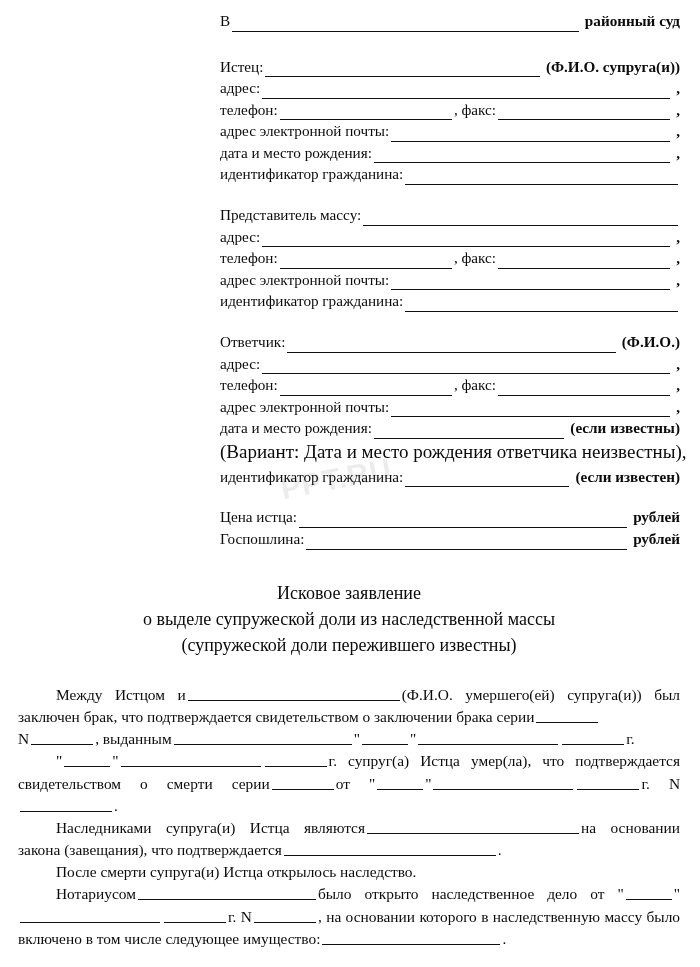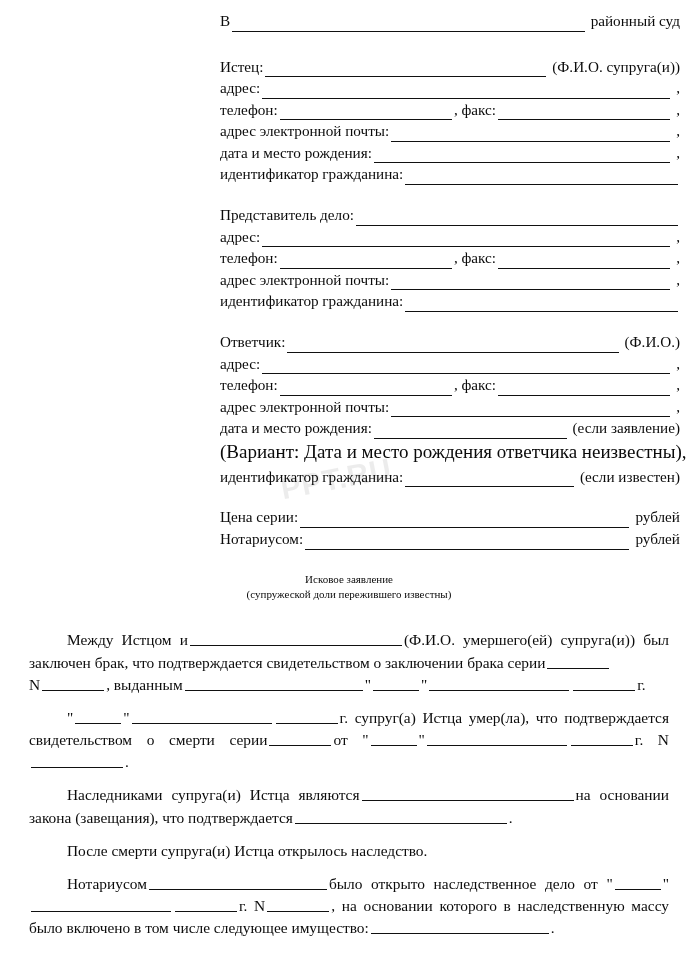--- a/index.html
+++ b/index.html
@@ -52,21 +52,21 @@
   }
   .hrow {
     display: flex;
     align-items: baseline;
     white-space: nowrap;
     width: 100%;
   }
   .hrow.center-court { margin-bottom: 24px; }
 
   .lbl { flex: 0 0 auto; }
-  .tail { flex: 0 0 auto; padding-left: 4px; }
+  .tail { flex: 0 0 auto; padding-left: 4px; font-weight: bold; }
 
   
   .fill {
     flex: 1 1 auto;
     min-width: 10px;
     border-bottom: 1.3px solid #111;
     align-self: flex-end;
     height: 0.92em;
     margin: 0 2px;
   }
@@ -76,36 +76,36 @@
   
   .variant-line {
     text-align: center;
     font-size: 19px;
     line-height: 1.42;
     white-space: nowrap;
   }
 
   
   .title-block {
-    margin-top: 22px;
+    margin-top: 30px;
     text-align: center;
-    font-size: 11px;
+    font-size: 18px;
     line-height: 1.45;
   }
 
   
   .body-block {
     margin-top: 26px;
     font-size: 15.4px;
     line-height: 1.44;
     text-align: justify;
   }
   .para {
     text-indent: 0;
-    margin: 11px;
+    margin: 0;
   }
   .para + .para { margin-top: 0; }
 
   
   .iline {
     display: inline-block;
     border-bottom: 1.3px solid #111;
     vertical-align: baseline;
     height: 0.88em;
     margin: 0 2px -1px 2px;
@@ -169,21 +169,21 @@
     </div>
 
     <div class="hrow">
       <span class="lbl">идентификатор гражданина:</span>
       <span class="fill"></span>
     </div>
 
     <div class="spacer-block"></div>
 
     <div class="hrow">
-      <span class="lbl">Представитель дело:</span>
+      <span class="lbl">Представитель массу:</span>
       <span class="fill"></span>
     </div>
 
     <div class="hrow">
       <span class="lbl">адрес:</span>
       <span class="fill"></span>
       <span class="tail">,</span>
     </div>
 
     <div class="hrow">
@@ -229,51 +229,52 @@
 
     <div class="hrow">
       <span class="lbl">адрес электронной почты:</span>
       <span class="fill"></span>
       <span class="tail">,</span>
     </div>
 
     <div class="hrow">
       <span class="lbl">дата и место рождения:</span>
       <span class="fill"></span>
-      <span class="tail">(если заявление)</span>
+      <span class="tail">(если известны)</span>
     </div>
 
     <div class="variant-line">(Вариант: Дата и место рождения ответчика неизвестны),</div>
 
 
     <div class="hrow">
       <span class="lbl">идентификатор гражданина:</span>
       <span class="fill"></span>
       <span class="tail">(если известен)</span>
     </div>
 
 
     <div class="spacer-block"></div>
 
     <div class="hrow">
-      <span class="lbl">Цена серии:</span>
+      <span class="lbl">Цена истца:</span>
       <span class="fill"></span>
       <span class="tail">рублей</span>
     </div>
 
     <div class="hrow">
-      <span class="lbl">Нотариусом:</span>
+      <span class="lbl">Госпошлина:</span>
       <span class="fill"></span>
       <span class="tail">рублей</span>
     </div>
 
   </div>
 
   <div class="title-block">
     <div>Исковое заявление</div>
+    <div>о выделе супружеской доли из наследственной массы</div>
     <div>(супружеской доли пережившего известны)</div>
   </div>
 
   <div class="body-block">
 
     <p class="para"><span class="ind"></span><span>Между Истцом и</span><span class="iline xxl"></span><span>(Ф.И.О. умершего(ей) супруга(и)) был заключен брак, что подтверждается свидетельством о заключении брака серии</span><span class="iline s"></span><br><span>N</span><span class="iline s"></span><span>, выданным</span><span class="iline xl"></span><span class="nowrap">"</span><span class="iline xs"></span><span>"</span><span class="iline l"></span><span class="iline s"></span><span>г.</span></p>
 
     <p class="para"><span class="ind"></span><span>"</span><span class="iline xs"></span><span>"</span><span class="iline l"></span><span class="iline s"></span><span>г. супруг(а) Истца умер(ла), что подтверждается свидетельством о смерти серии</span><span class="iline s"></span><span>от "</span><span class="iline xs"></span><span>"</span><span class="iline l"></span><span class="iline s"></span><span>г. N</span><span class="iline m"></span><span>.</span></p>
 
     <p class="para"><span class="ind"></span><span>Наследниками супруга(и) Истца являются</span><span class="iline xxl"></span><span>на основании закона (завещания), что подтверждается</span><span class="iline xxl"></span><span>.</span></p>

